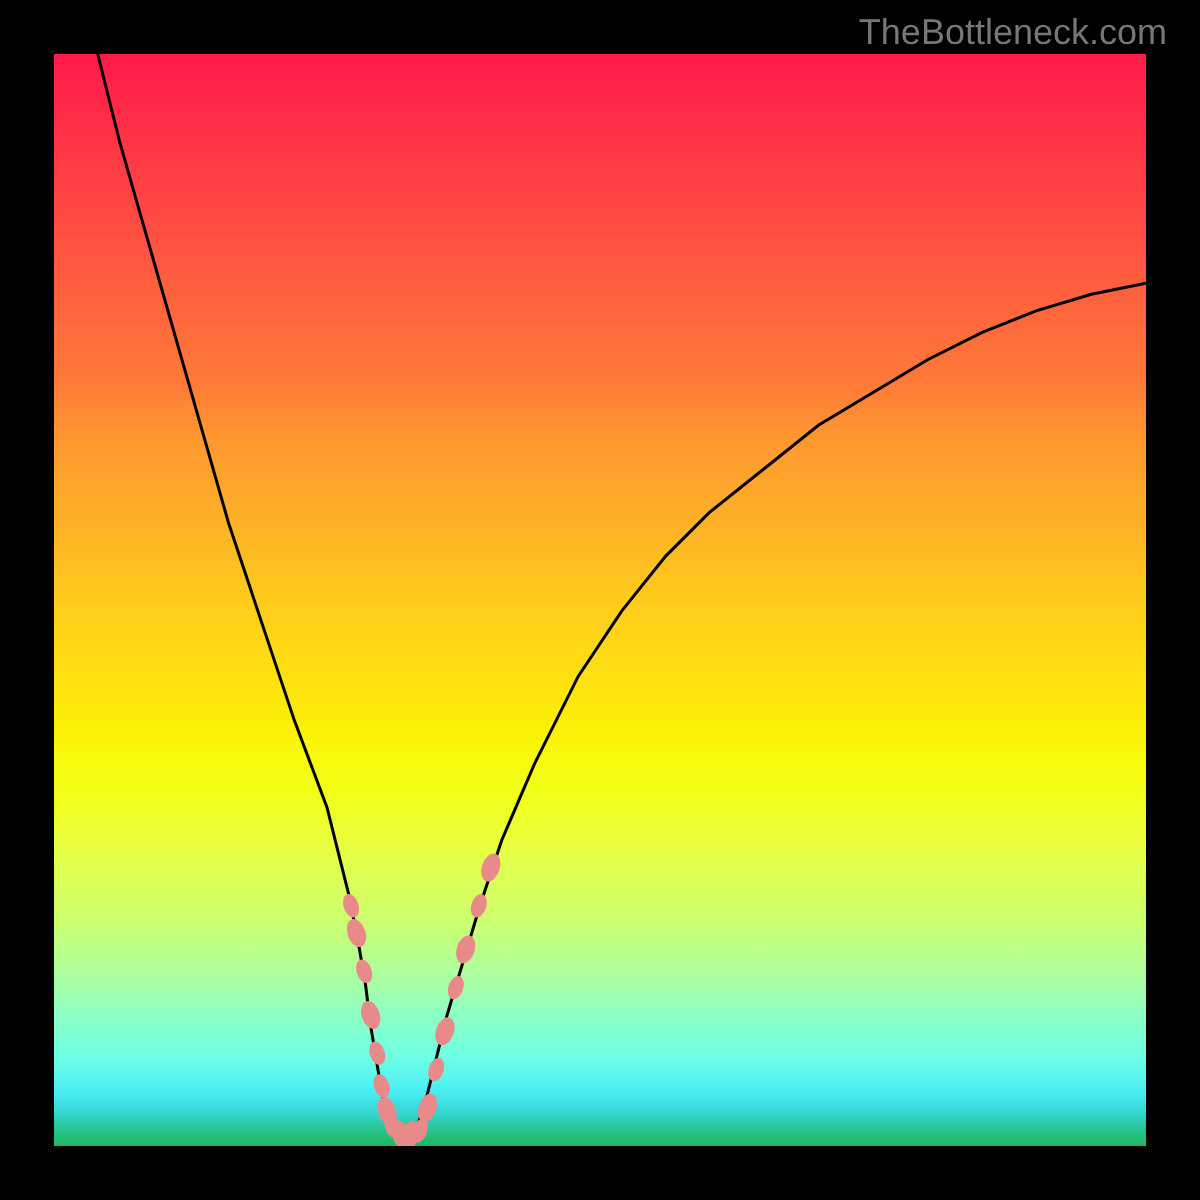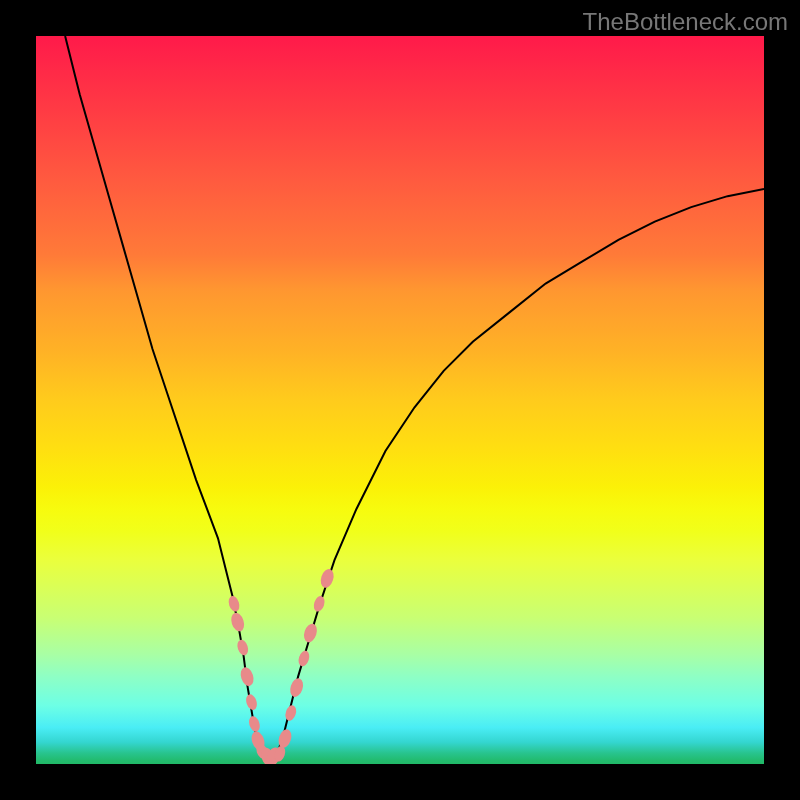--- a/index.html
+++ b/index.html
@@ -6,21 +6,21 @@
   body {
     width: 800px;
     height: 800px;
     background: #000;
     position: relative;
     overflow: hidden;
   }
   .watermark {
     position: absolute;
     top: 8px;
-    right: 12px;
+    right: 22px;
     font-family: Arial, sans-serif;
     font-size: 24px;
     font-weight: 500;
     color: #777;
     z-index: 10;
   }
   .plot-area {
     position: absolute;
     top: 36px;
     left: 36px;

